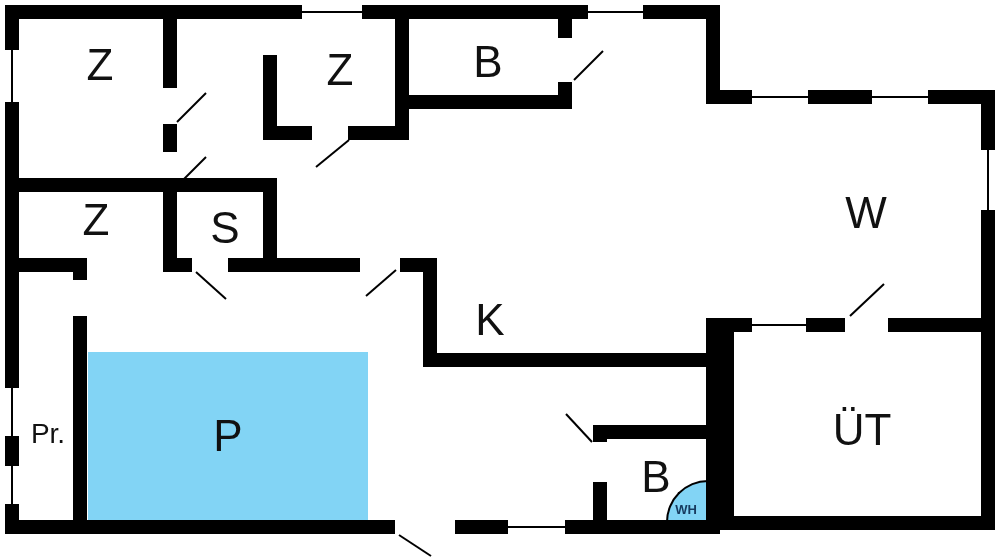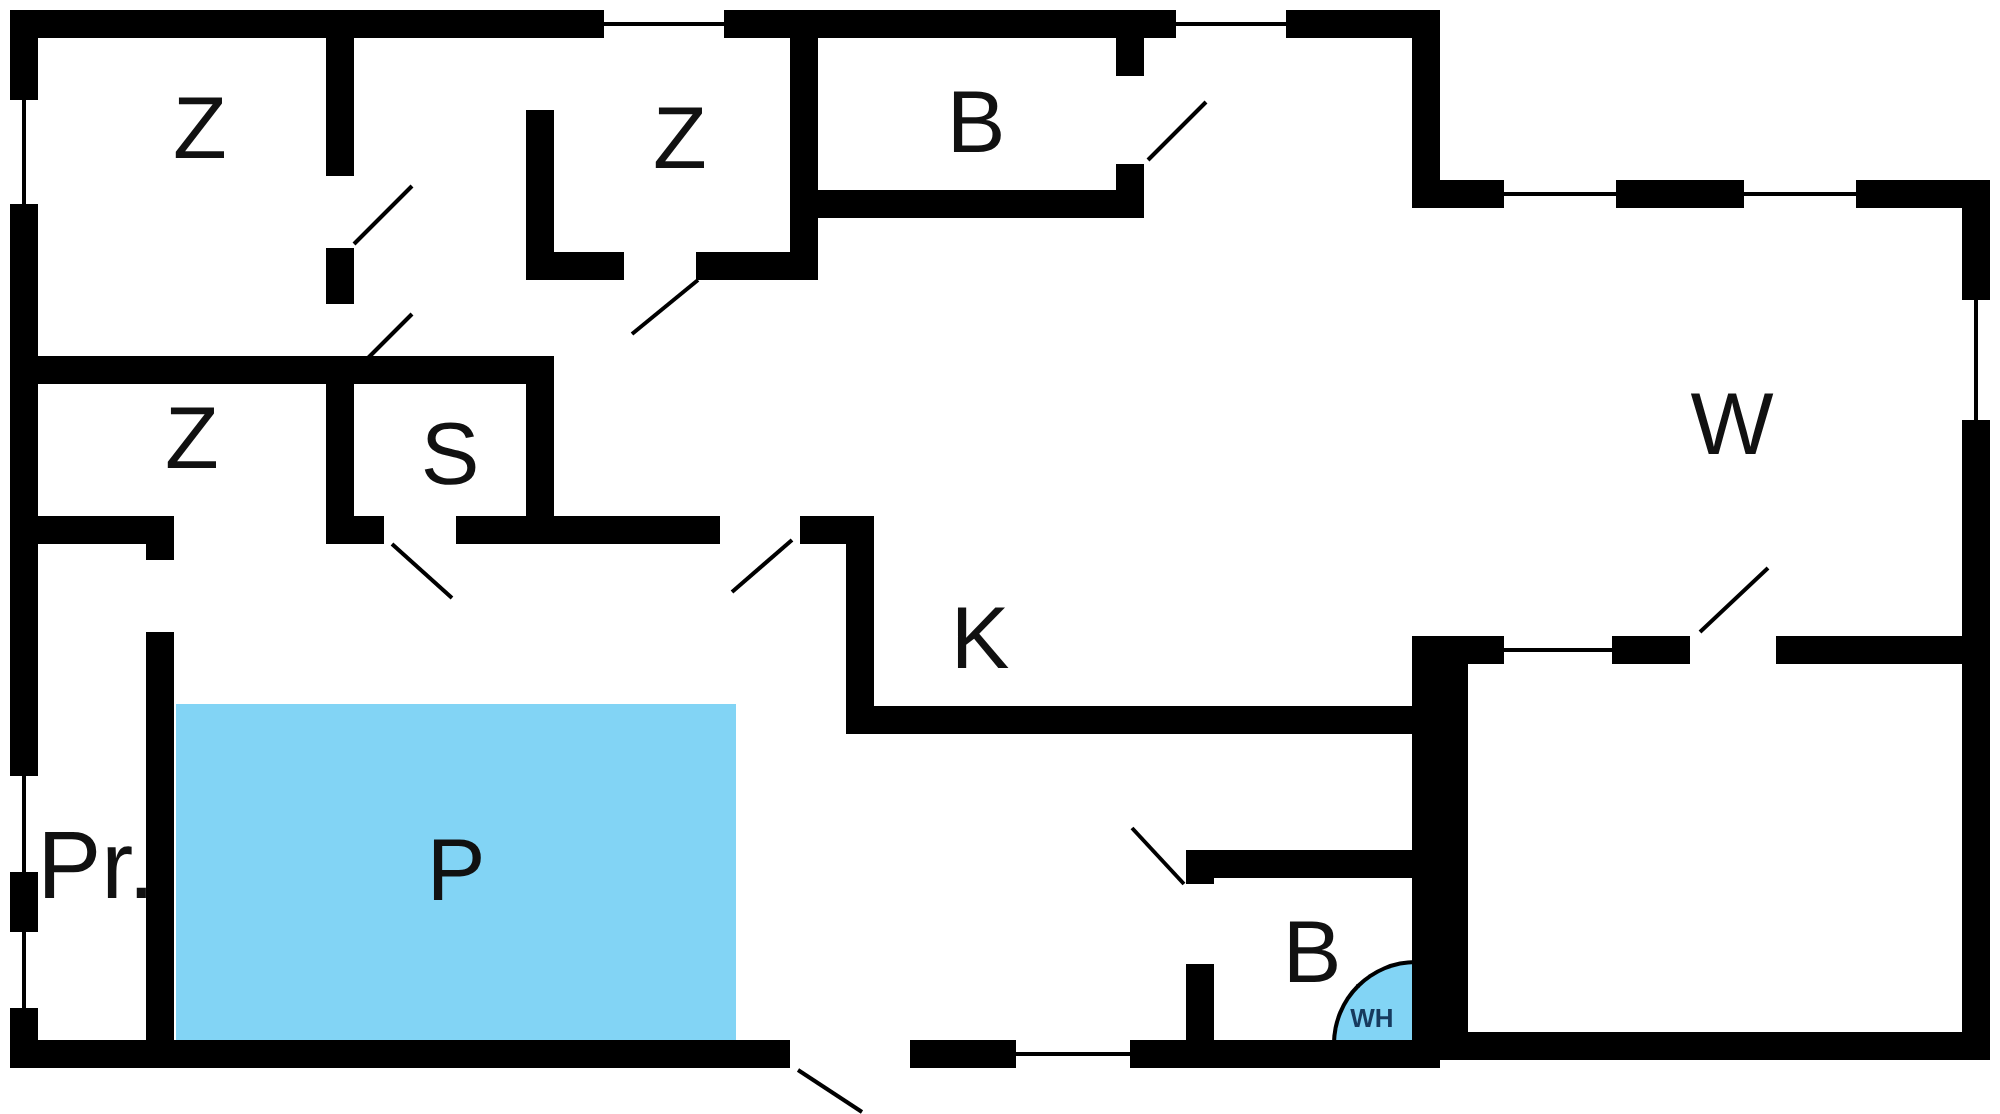--- a/index.html
+++ b/index.html
@@ -24,21 +24,21 @@
     border-radius:100% 0 0 0;
   }
   .room-label{
     position:absolute;
     transform:translate(-50%,-50%);
     font-size:44px;
     color:var(--label,#111);
     white-space:nowrap;
     line-height:1;
   }
-  .room-label.small{font-size:48px;}
+  .room-label.small{font-size:28px;}
   .room-label.tiny{font-size:13px;font-weight:bold;color:var(--wh_label,#173a5e);}
   .overlay{position:absolute;left:0;top:0;width:1000px;height:557px;pointer-events:none;}
 </style>
 </head>
 <body>
 
 <div class="plan">
 
   <div class="pool" style="left:88px;top:352px;width:280px;height:168px;"></div>
   <div class="wh-shape" style="left:666px;top:480px;width:40px;height:40px;"></div>
@@ -117,15 +117,16 @@
   <div class="room-label" style="left:100px;top:65px;">Z</div>
   <div class="room-label" style="left:96px;top:220px;">Z</div>
   <div class="room-label" style="left:340px;top:70px;">Z</div>
   <div class="room-label" style="left:488px;top:62px;">B</div>
   <div class="room-label" style="left:225px;top:228px;">S</div>
   <div class="room-label" style="left:866px;top:213px;">W</div>
   <div class="room-label" style="left:490px;top:320px;">K</div>
   <div class="room-label" style="left:228px;top:436px;">P</div>
   <div class="room-label small" style="left:48px;top:434px;">Pr.</div>
   <div class="room-label" style="left:656px;top:477px;">B</div>
+  <div class="room-label" style="left:862px;top:430px;">ÜT</div>
   <div class="room-label tiny" style="left:686px;top:509px;">WH</div>
 
 </div>
 
 </body></html>

